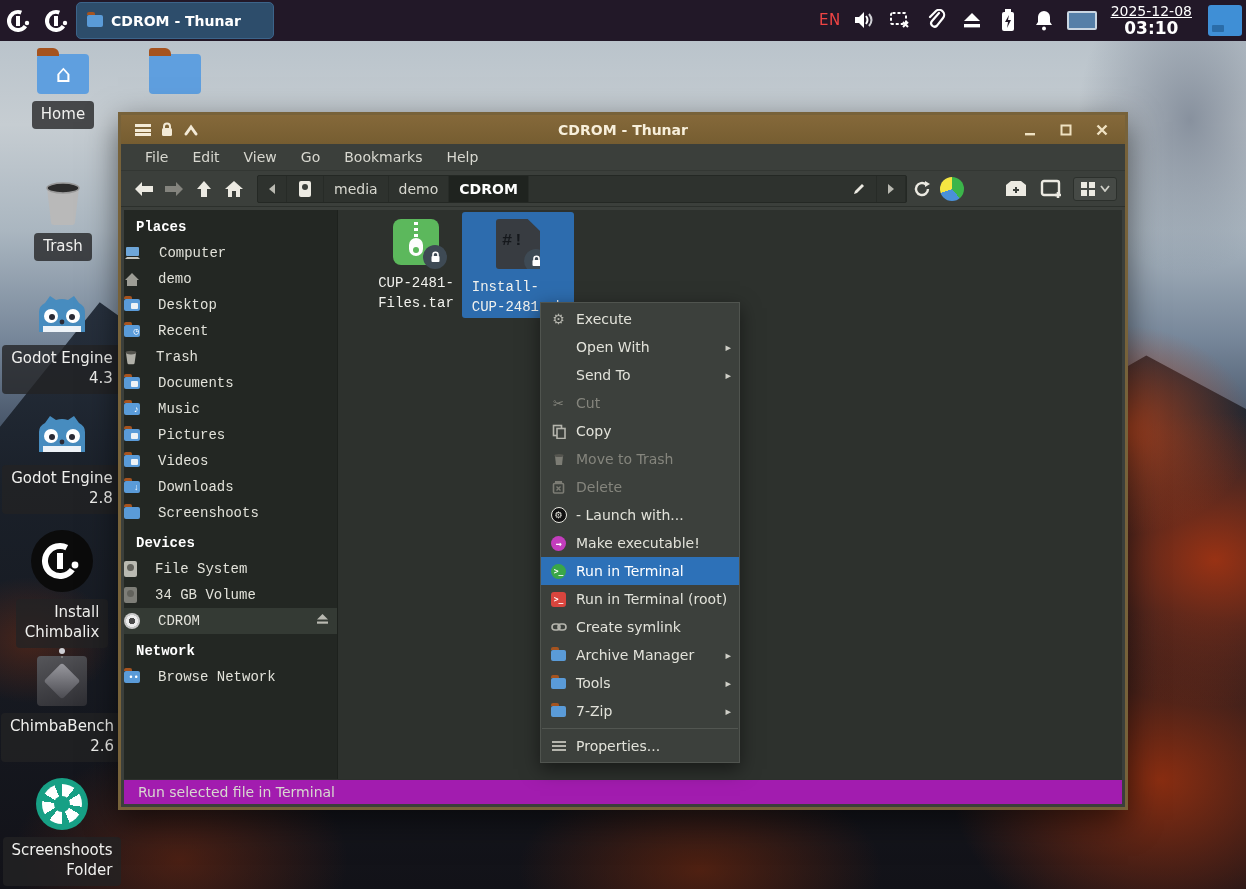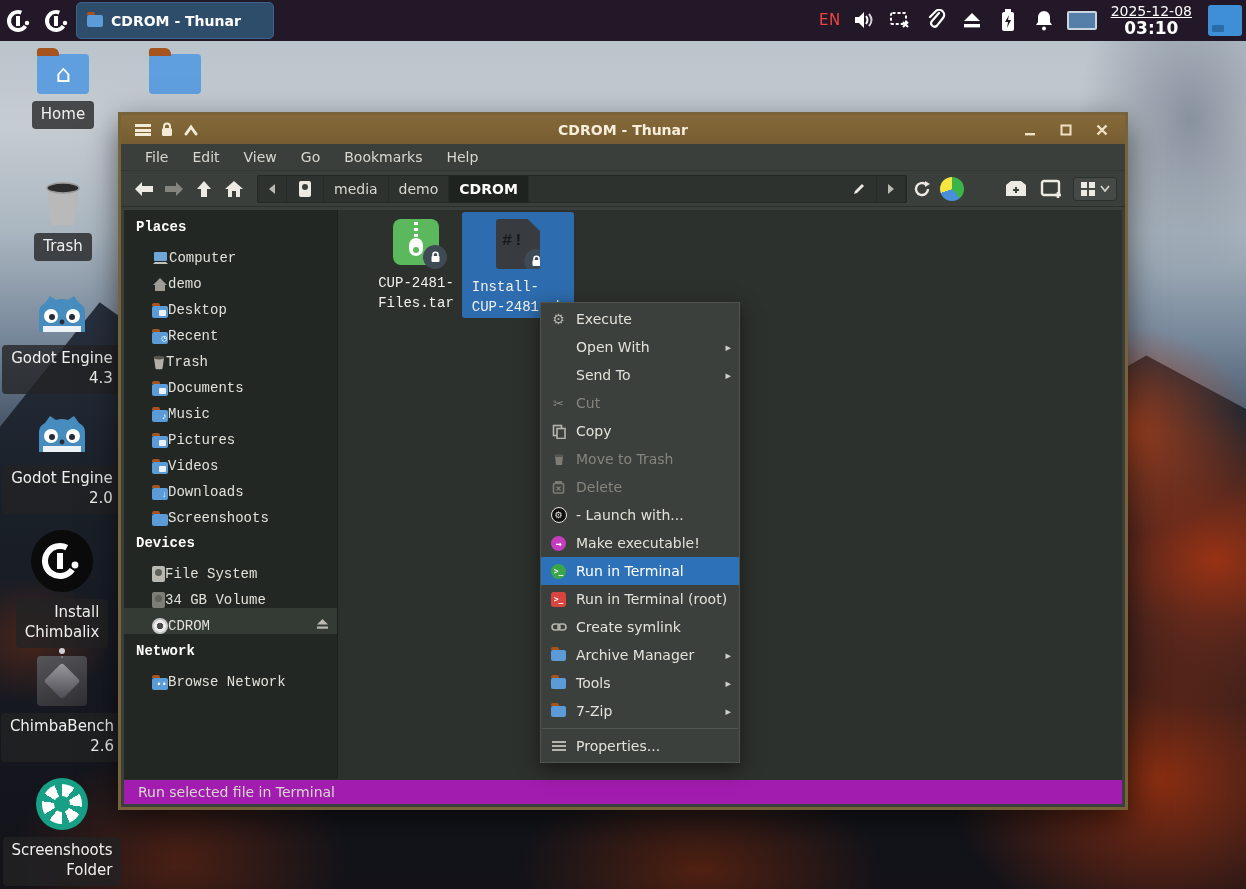--- a/index.html
+++ b/index.html
@@ -73,21 +73,21 @@
   .pb-btn { display:flex; align-items:center; justify-content:center; padding:0 10px; color:#d8d8d0; font-size:14px; border-right:1px solid #272b27; }
   .pb-btn.active { background:#1f231f; color:#fff; font-weight:bold; }
   .pb-spacer { flex:1; }
   .pie { width:24px; height:24px; border-radius:50%; background:conic-gradient(#3bb54a 0 140deg,#4a90d9 140deg 250deg,#f5e642 250deg 360deg); }
   .tb-right { margin-left:auto; display:flex; align-items:center; gap:6px; }
   .view-btn { display:flex; align-items:center; gap:4px; background:#464a46; border:1px solid #2c302c; border-radius:3px; padding:3px 6px; }
 
   #body-row { position:absolute; top:95px; bottom:28px; left:3px; right:3px; display:flex;font-family:Liberation Mono, monospace; }
   #sidebar { width:214px; background:#232723; overflow:hidden; border-right:1px solid #1d211d; }
   .side-h { color:#fff; font-weight:bold; font-size:14px; padding:9px 12px 5px; }
-  .side-row { height:26px; display:flex; align-items:flex-end; padding-left:28px; gap:0; color:#e2e2da; font-size:14px; position:relative; }
+  .side-row { height:26px; display:flex; align-items:center; gap:18px; color:#e2e2da; font-size:14px; position:relative; }
   .side-row.selected { background:#343a34; }
   .side-row .eject { position:absolute; right:8px; }
 
   .folder16 { width:16px; height:12px; background:#5a9bd8; border-radius:2px; position:relative; flex:0 0 auto; }
   .folder16::before { content:""; position:absolute; top:-3px; left:0; width:8px; height:3px; background:#a5531f; border-radius:2px 2px 0 0; }
   .folder16 .em { position:absolute; right:1px; bottom:0; font-size:9px; line-height:1; color:#fff; }
   .folder16 .em-box { position:absolute; right:2px; bottom:2px; width:7px; height:6px; background:#eef2f6; border-radius:1px; }
   .drive { width:13px; height:16px; background:#b9b9b1; border-radius:2px; position:relative; flex:0 0 auto; }
   .drive::after { content:""; position:absolute; left:3px; top:3px; width:7px; height:7px; border-radius:50%; background:#62625c; }
   .drive.dark { background:#7e7e78; }
@@ -234,21 +234,21 @@
     <svg width="58" height="48" viewBox="0 0 58 48">
         <path d="M6 40 V20 q0-6 6-9 l5-7 6 4 q6-2 12 0 l6-4 5 7 q6 3 6 9 v20z" fill="#478cbf"></path>
         <rect x="10" y="34" width="38" height="6" fill="#eef3f8"></rect>
         <circle cx="18" cy="24" r="7" fill="#fff"></circle>
         <circle cx="40" cy="24" r="7" fill="#fff"></circle>
         <circle cx="19" cy="25" r="3" fill="#2a2a35"></circle>
         <circle cx="39" cy="25" r="3" fill="#2a2a35"></circle>
         <circle cx="29" cy="30" r="2.4" fill="#2a2a35"></circle>
       </svg>
   </div>
-  <div class="dlabel"><span>Godot Engine</span><br><span>2.0</span></div>
+  <div class="dlabel"><span>Godot Engine</span><br><span>2.8</span></div>
 </div>
 <div class="dicon" style="left:14px; top:530px; width:96px;">
   <div class="blackcircle">
     <svg width="44" height="44" viewBox="0 0 44 44">
         <circle cx="20" cy="22" r="15" fill="none" stroke="#fff" stroke-width="6" stroke-dasharray="68 26" transform="rotate(35 20 22)"></circle>
         <rect x="17" y="14" width="6" height="16" fill="#fff"></rect>
         <circle cx="35" cy="26" r="3.4" fill="#fff"></circle>
       </svg>
   </div>
   <div class="dlabel"><span>Install</span><br><span>Chimbalix</span></div>

